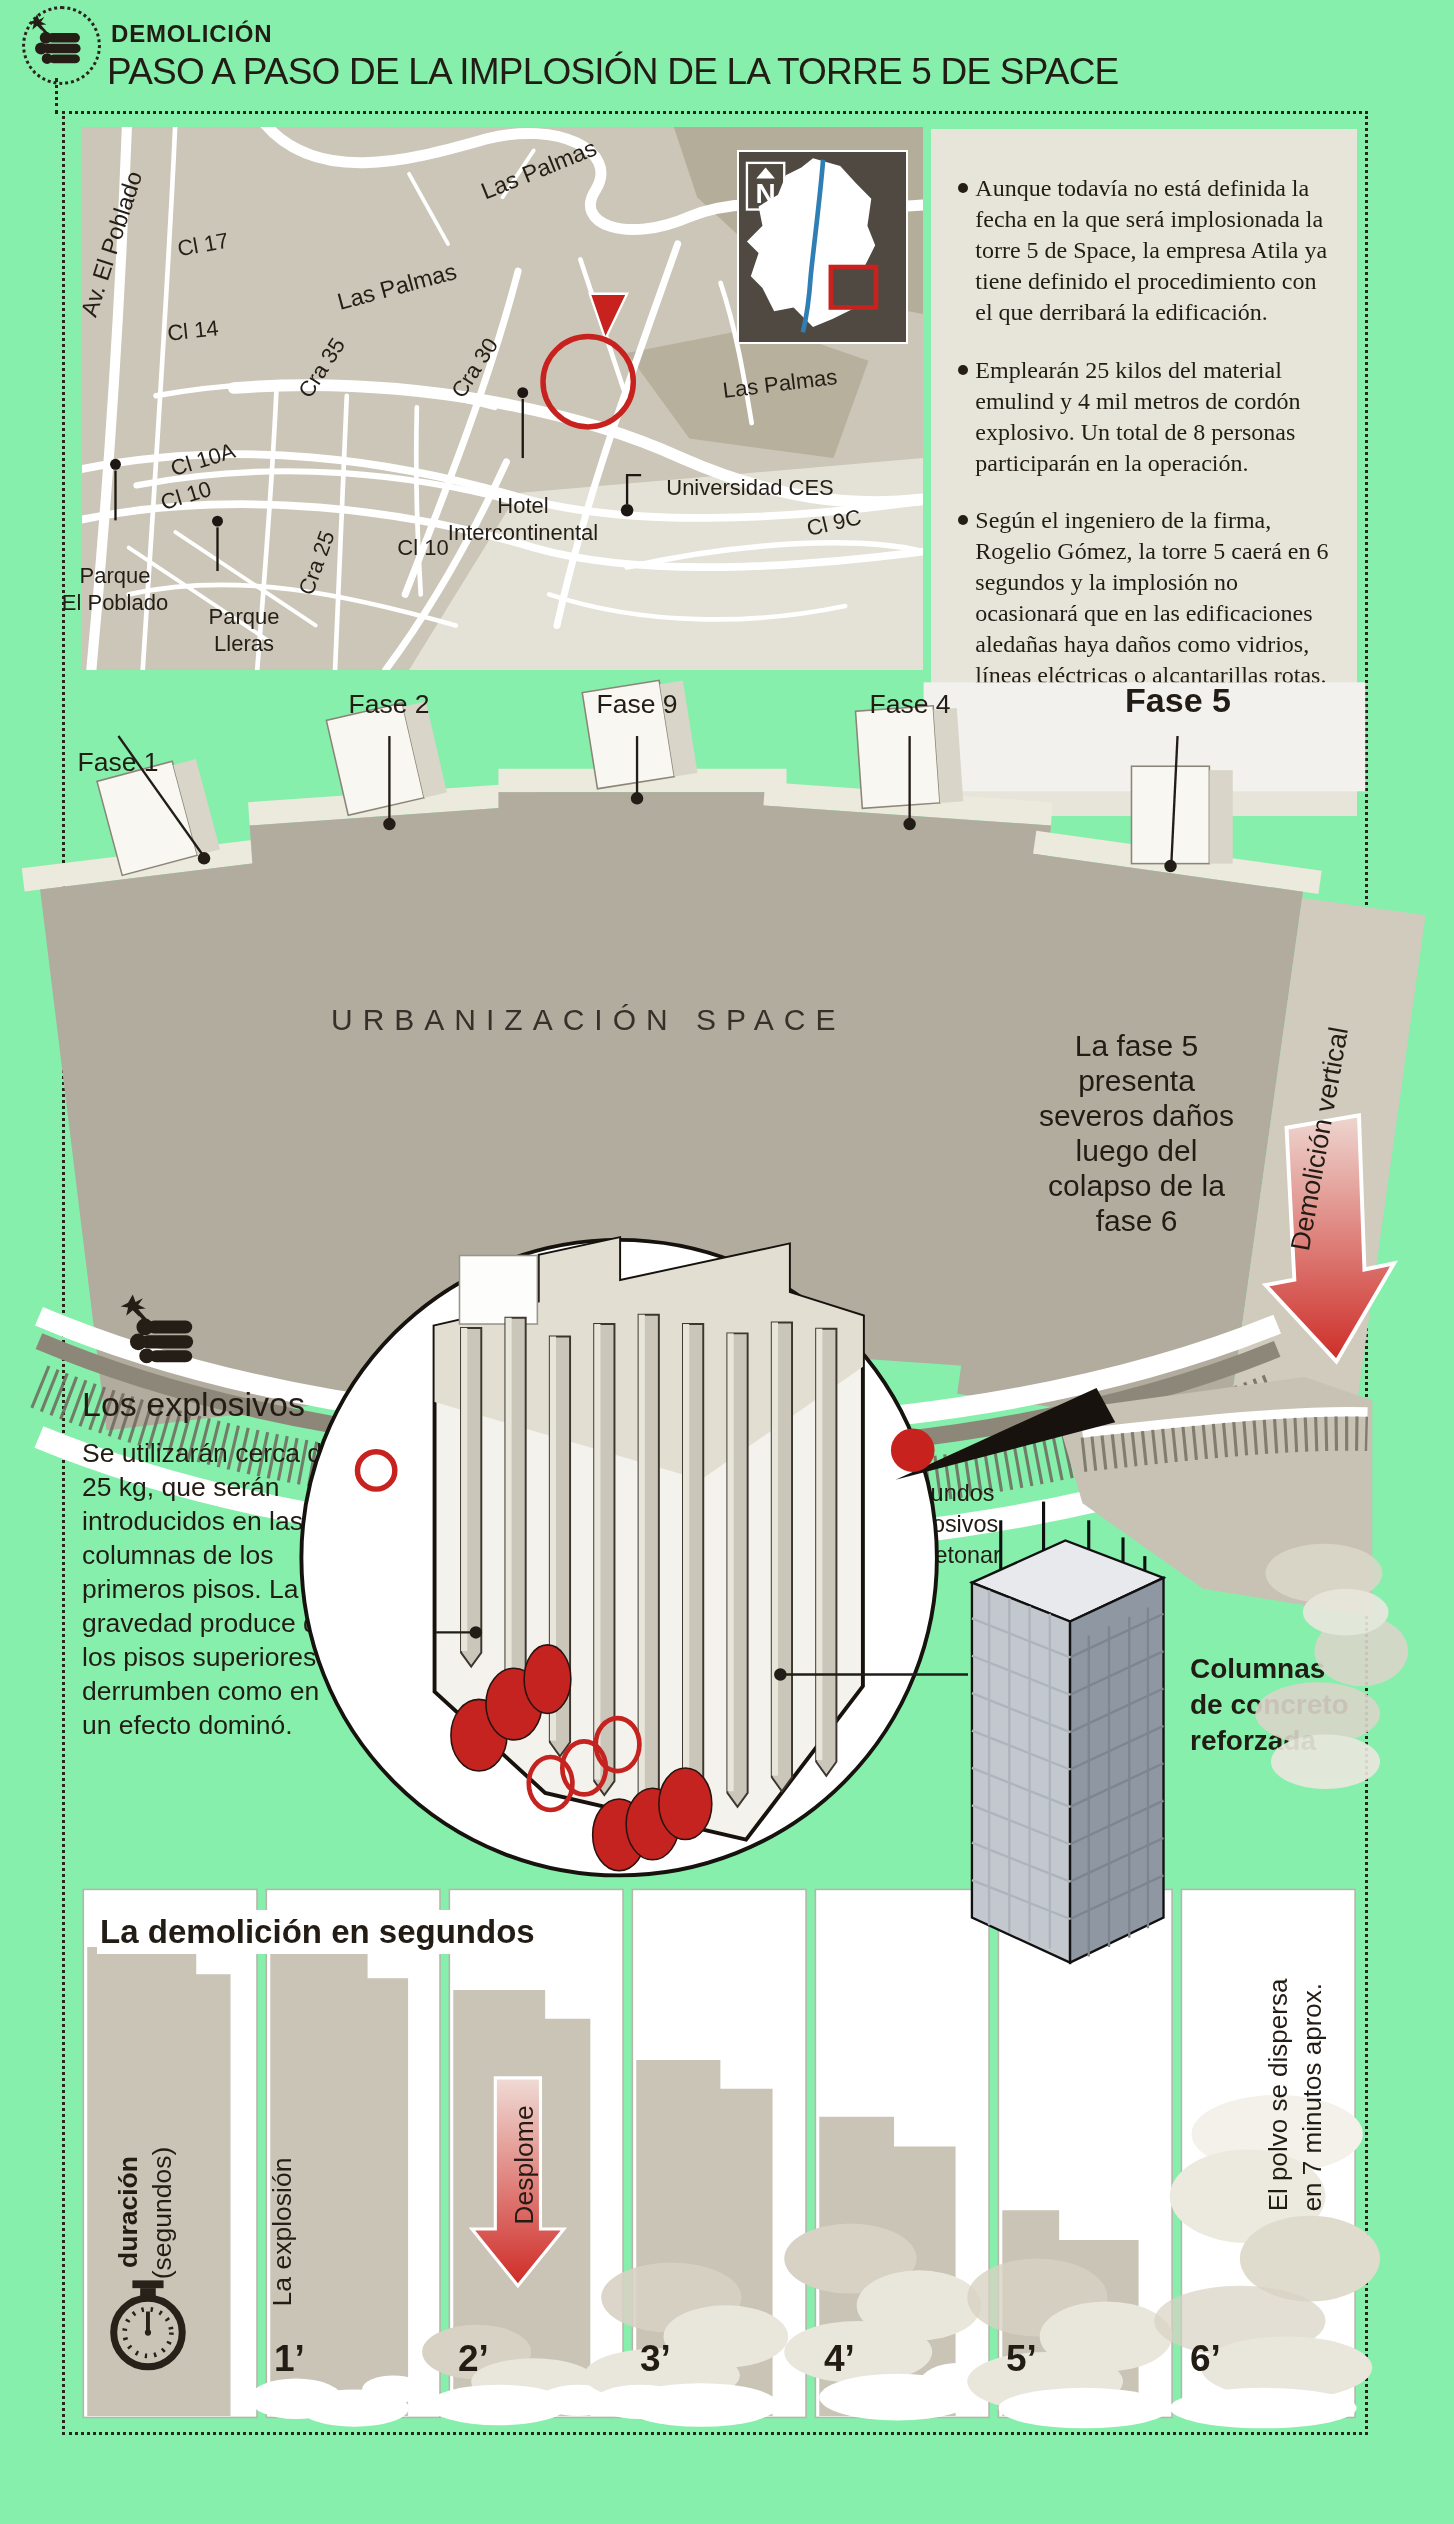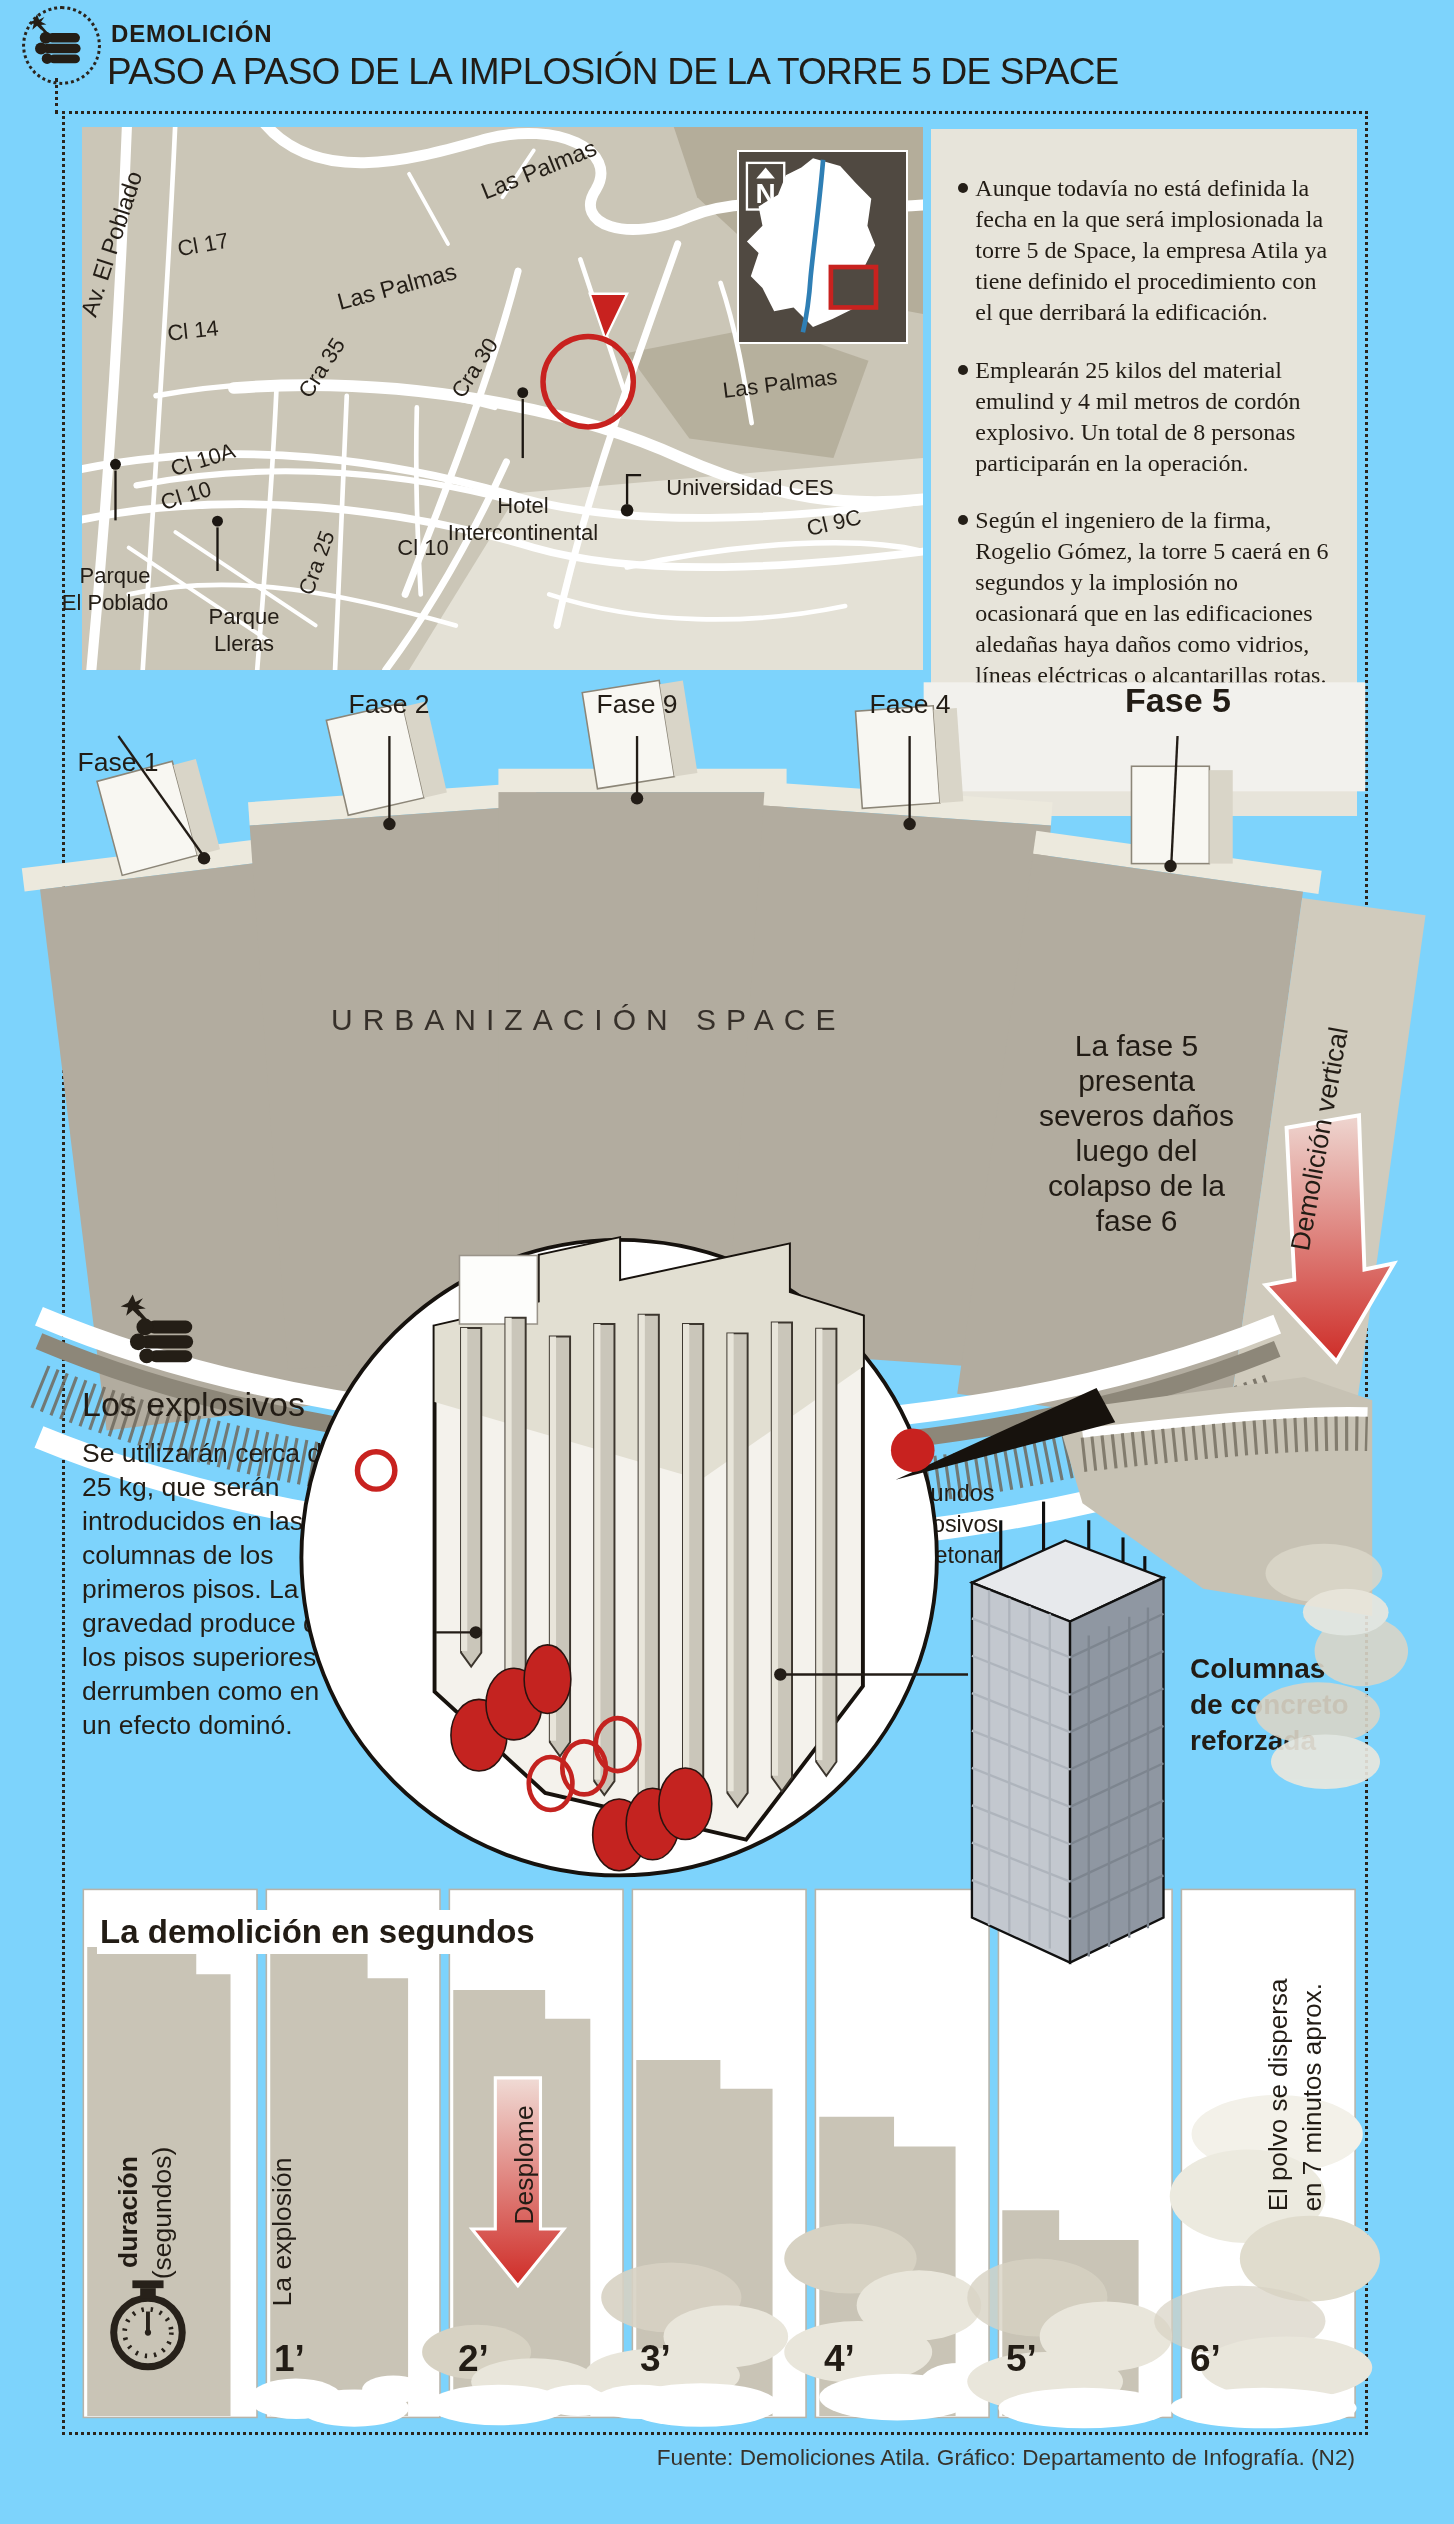--- a/index.html
+++ b/index.html
@@ -1,17 +1,17 @@
 <!DOCTYPE html>
 <html style="font-size:12.5px"><head>
 <meta charset="utf-8">
 <style>
   html,body{margin:0;padding:0;background:#fff;}
   body{font-family:"Liberation Sans","DejaVu Sans",sans-serif;color:#221c15;}
-  #page{position:relative;width:1454px;height:2525px;background:#7dd3fc;overflow:hidden;}
+  #page{position:relative;width:1454px;height:2525px;background:#86efac;overflow:hidden;}
   .abs{position:absolute;}
   svg{display:block;}
   .layer{position:absolute;left:0;top:0;pointer-events:none;}
   
   #hdr-icon{left:22px;top:6.2px;width:73px;height:73px;border:3.1px dotted #2b241c;border-radius:50%;}
   #hdr-tail{left:55px;top:78px;height:36px;width:0;border-left:3.1px dotted #2b241c;}
   #kicker{left:111px;top:20px;font-size:24px;font-weight:bold;letter-spacing:0.8px;}
   #title{left:107px;top:51px;font-size:37px;letter-spacing:-0.8px;white-space:nowrap;}
   #frame{left:62px;top:111px;width:1300px;height:2318px;border:3.1px dotted #2b241c;}
   
@@ -478,15 +478,14 @@
 en 7 minutos aprox.</div>
   <div id="second-labels">
       <div class="second-label" style="left: 274px; top: 2338px;">1’</div>
       <div class="second-label" style="left: 458px; top: 2338px;">2’</div>
       <div class="second-label" style="left: 640px; top: 2338px;">3’</div>
       <div class="second-label" style="left: 824px; top: 2338px;">4’</div>
       <div class="second-label" style="left: 1006px; top: 2338px;">5’</div>
       <div class="second-label" style="left: 1190px; top: 2338px;">6’</div>
     </div>
 
-  <div class="abs" id="footer">Fuente: Demoliciones Atila. Gráfico: Departamento de Infografía. (N2)</div>
 </div>
 
 
 </body></html>

